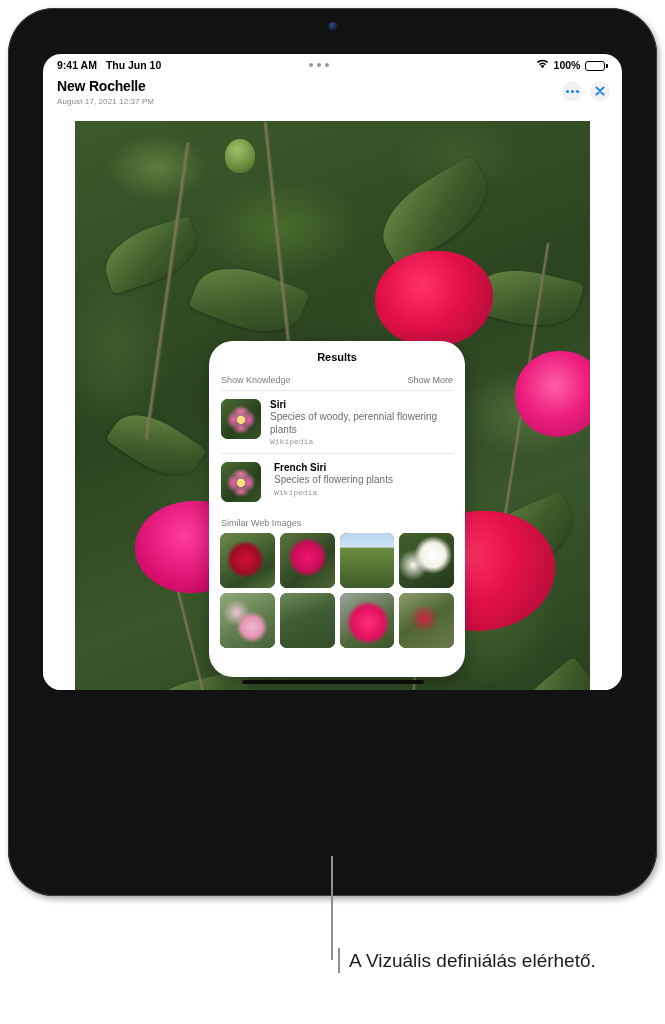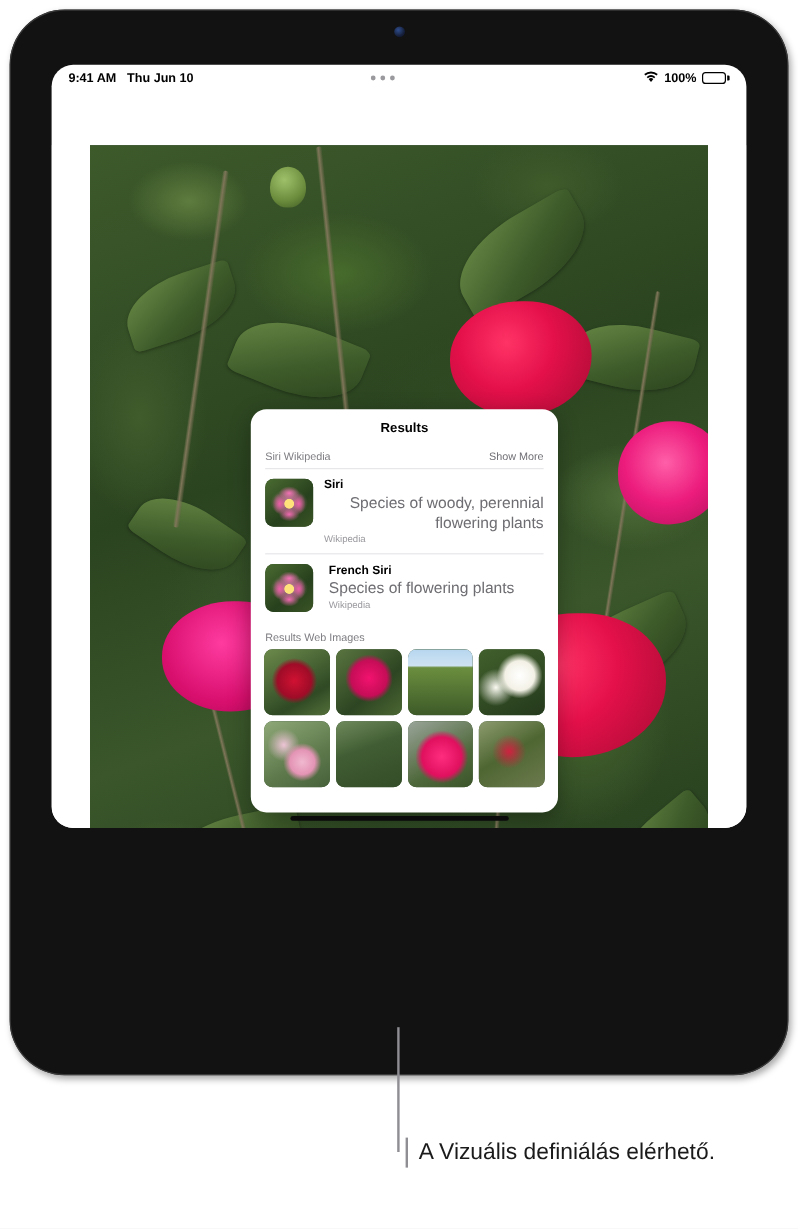--- a/index.html
+++ b/index.html
@@ -44,21 +44,21 @@
     padding: 0 14px;
     font-size: 10.5px; font-weight: bold; color: #000;
   }
   #status-left { display: flex; gap: 9px; align-items: center; }
   #status-spacer { flex: 1; }
   #multitask-dots { display: flex; gap: 4px; margin-left: -14px; }
   #multitask-dots i {
     width: 4px; height: 4px; border-radius: 50%;
     background: #9a9a9e; display: block;
   }
-  #status-right { display: flex; gap: 5px; align-items: center; }
+  #status-right { display: flex; gap: 5px; align-items: flex-end; }
   .wifi-glyph { display: block; }
   #battery-wrap { display: flex; align-items: center; gap: 1px; }
   #battery-body {
     width: 20px; height: 10px; border: 1.3px solid #000;
     border-radius: 3px; padding: 1.3px;
   }
   #battery-fill { width: 100%; height: 100%; background: #000; border-radius: 1px; }
   #battery-tip { width: 1.6px; height: 4px; background: #000; border-radius: 0 1px 1px 0; }
 
   
@@ -133,21 +133,21 @@
     background: radial-gradient(circle at 40% 32%, #9fc06a 0%, #6b8c3c 60%, #3f5a24 100%);
     border-radius: 50% 50% 46% 46%;
   }
 
   
   #results-popup {
     position: absolute;
     left: 204px; top: 287px;
     width: 256px; height: 336px;
     background: #ffffff;
-    border-radius: 13px;
+    border-radius: 24px;
     box-shadow: 0 5px 18px rgba(0,0,0,.28);
     overflow: hidden;
     z-index: 5;
   }
   #results-title {
     text-align: center; font-size: 11px; font-weight: bold;
     color: #000; padding: 10px 0 0 0;
   }
   #section-siri {
     display: flex; align-items: baseline; justify-content: space-between;
@@ -168,22 +168,22 @@
       radial-gradient(circle at 50% 52%, #ffe27a 0%, #ffe27a 13%, rgba(255,226,122,0) 15%),
       radial-gradient(ellipse 12px 8px at 50% 30%, #f472b6 0%, rgba(244,114,182,0) 72%),
       radial-gradient(ellipse 8px 12px at 30% 52%, #ec5fa8 0%, rgba(236,95,168,0) 72%),
       radial-gradient(ellipse 8px 12px at 70% 52%, #ec5fa8 0%, rgba(236,95,168,0) 72%),
       radial-gradient(ellipse 12px 8px at 50% 74%, #f06ab0 0%, rgba(240,106,176,0) 72%),
       radial-gradient(ellipse 20px 15px at 50% 50%, rgba(247,140,196,.85) 0%, rgba(247,140,196,0) 78%),
       linear-gradient(140deg, #4a6b31 0%, #27401d 60%, #3b5526 100%);
   }
   .kn-text { min-width: 0; }
   .kn-name { font-size: 10px; font-weight: bold; color: #000; }
-  .kn-desc { font-size: 13px; color: #6d6d72; line-height: 1.27; margin-top: 1px; text-align: right; }
-  .kn-src  { font-size: 8px; color: #99999e; margin-top: 1px; }
+  .kn-desc { font-size: 10px; color: #6d6d72; line-height: 1.27; margin-top: 1px; }
+  .kn-src  { font-size: 8px; color: #99999e; margin-top: 1px; font-family: Liberation Mono, monospace; }
   .kn-indent { padding-left: 4px; }
 
   #section-similar { font-size: 9px; color: #7d7d82; padding: 9px 12px 5px 12px; }
   #similar-grid {
     display: grid;
     grid-template-columns: repeat(4, 1fr);
     gap: 5px;
     padding: 0 11px 11px 11px;
   }
   .web-thumb {
@@ -299,20 +299,42 @@
           </svg>
         </span>
         <span>100%</span>
         <span id="battery-wrap">
           <span id="battery-body"><span id="battery-fill"></span></span>
           <span id="battery-tip"></span>
         </span>
       </div>
     </div>
 
+    <div id="nav-header">
+      <div id="title-block">
+        <div id="page-title">New Rochelle</div>
+        <div id="page-subtitle">August 17, 2021  12:37 PM</div>
+      </div>
+      <div id="nav-actions">
+        <div class="round-btn">
+          <span class="dots">
+              <i></i>
+              <i></i>
+              <i></i>
+            </span>
+        </div>
+        <div class="round-btn">
+          <span>
+            <svg width="10" height="10" viewBox="0 0 10 10">
+              <path d="M1.4 1.4 8.6 8.6M8.6 1.4 1.4 8.6" stroke="#0a84ff" stroke-width="1.9" stroke-linecap="round"></path>
+            </svg>
+          </span>
+        </div>
+      </div>
+    </div>
 
     <div id="photo-stage">
       <div id="photo">
         <div class="foliage"></div>
 
         <div class="leaf" style="left:28px;  top:108px; width:96px;  height:52px;  transform:rotate(-18deg);"></div>
         <div class="leaf" style="left:120px; top:150px; width:108px; height:58px; transform:rotate(22deg);"></div>
         <div class="leaf" style="left:300px; top:60px;  width:120px; height:62px; transform:rotate(-30deg);"></div>
         <div class="leaf" style="left:400px; top:150px; width:104px; height:54px; transform:rotate(14deg);"></div>
         <div class="leaf" style="left:36px;  top:300px; width:90px;  height:48px; transform:rotate(34deg);"></div>
@@ -334,21 +356,21 @@
         <div class="bloom bloom-pink" style="left:440px; top:230px; width:88px;  height:86px;"></div>
         <div class="bloom bloom-pink" style="left:150px; top:640px; width:74px;  height:60px;"></div>
         <div class="bud" style="left:150px; top:18px;  width:30px; height:34px;"></div>
         <div class="bud" style="left:262px; top:430px; width:40px; height:44px;"></div>
         <div class="bud" style="left:96px;  top:600px; width:28px; height:32px;"></div>
 
         <div id="results-popup" style="left:134px; top:220px;">
           <div id="results-title">Results</div>
 
           <div id="section-siri">
-            <span id="siri-label">Siri Wikipedia</span>
+            <span id="siri-label">Show Knowledge</span>
             <span id="show-more">Show More</span>
           </div>
           <div class="divider"></div>
 
           <div class="kn-row">
             <div class="kn-thumb">
                 <span class="petals"></span>
               </div>
             <div class="kn-text">
               <div class="kn-name">Siri</div>
@@ -362,21 +384,21 @@
             <div class="kn-thumb">
                 <span class="petals"></span>
               </div>
             <div class="kn-text kn-indent">
               <div class="kn-name">French Siri</div>
               <div class="kn-desc">Species of flowering plants</div>
               <div class="kn-src">Wikipedia</div>
             </div>
           </div>
 
-          <div id="section-similar">Results Web Images</div>
+          <div id="section-similar">Similar Web Images</div>
           <div id="similar-grid">
             <div class="web-thumb wt-0">
                 <span></span>
               </div>
             <div class="web-thumb wt-1">
                 <span></span>
               </div>
             <div class="web-thumb wt-2">
                 <span></span>
               </div>

